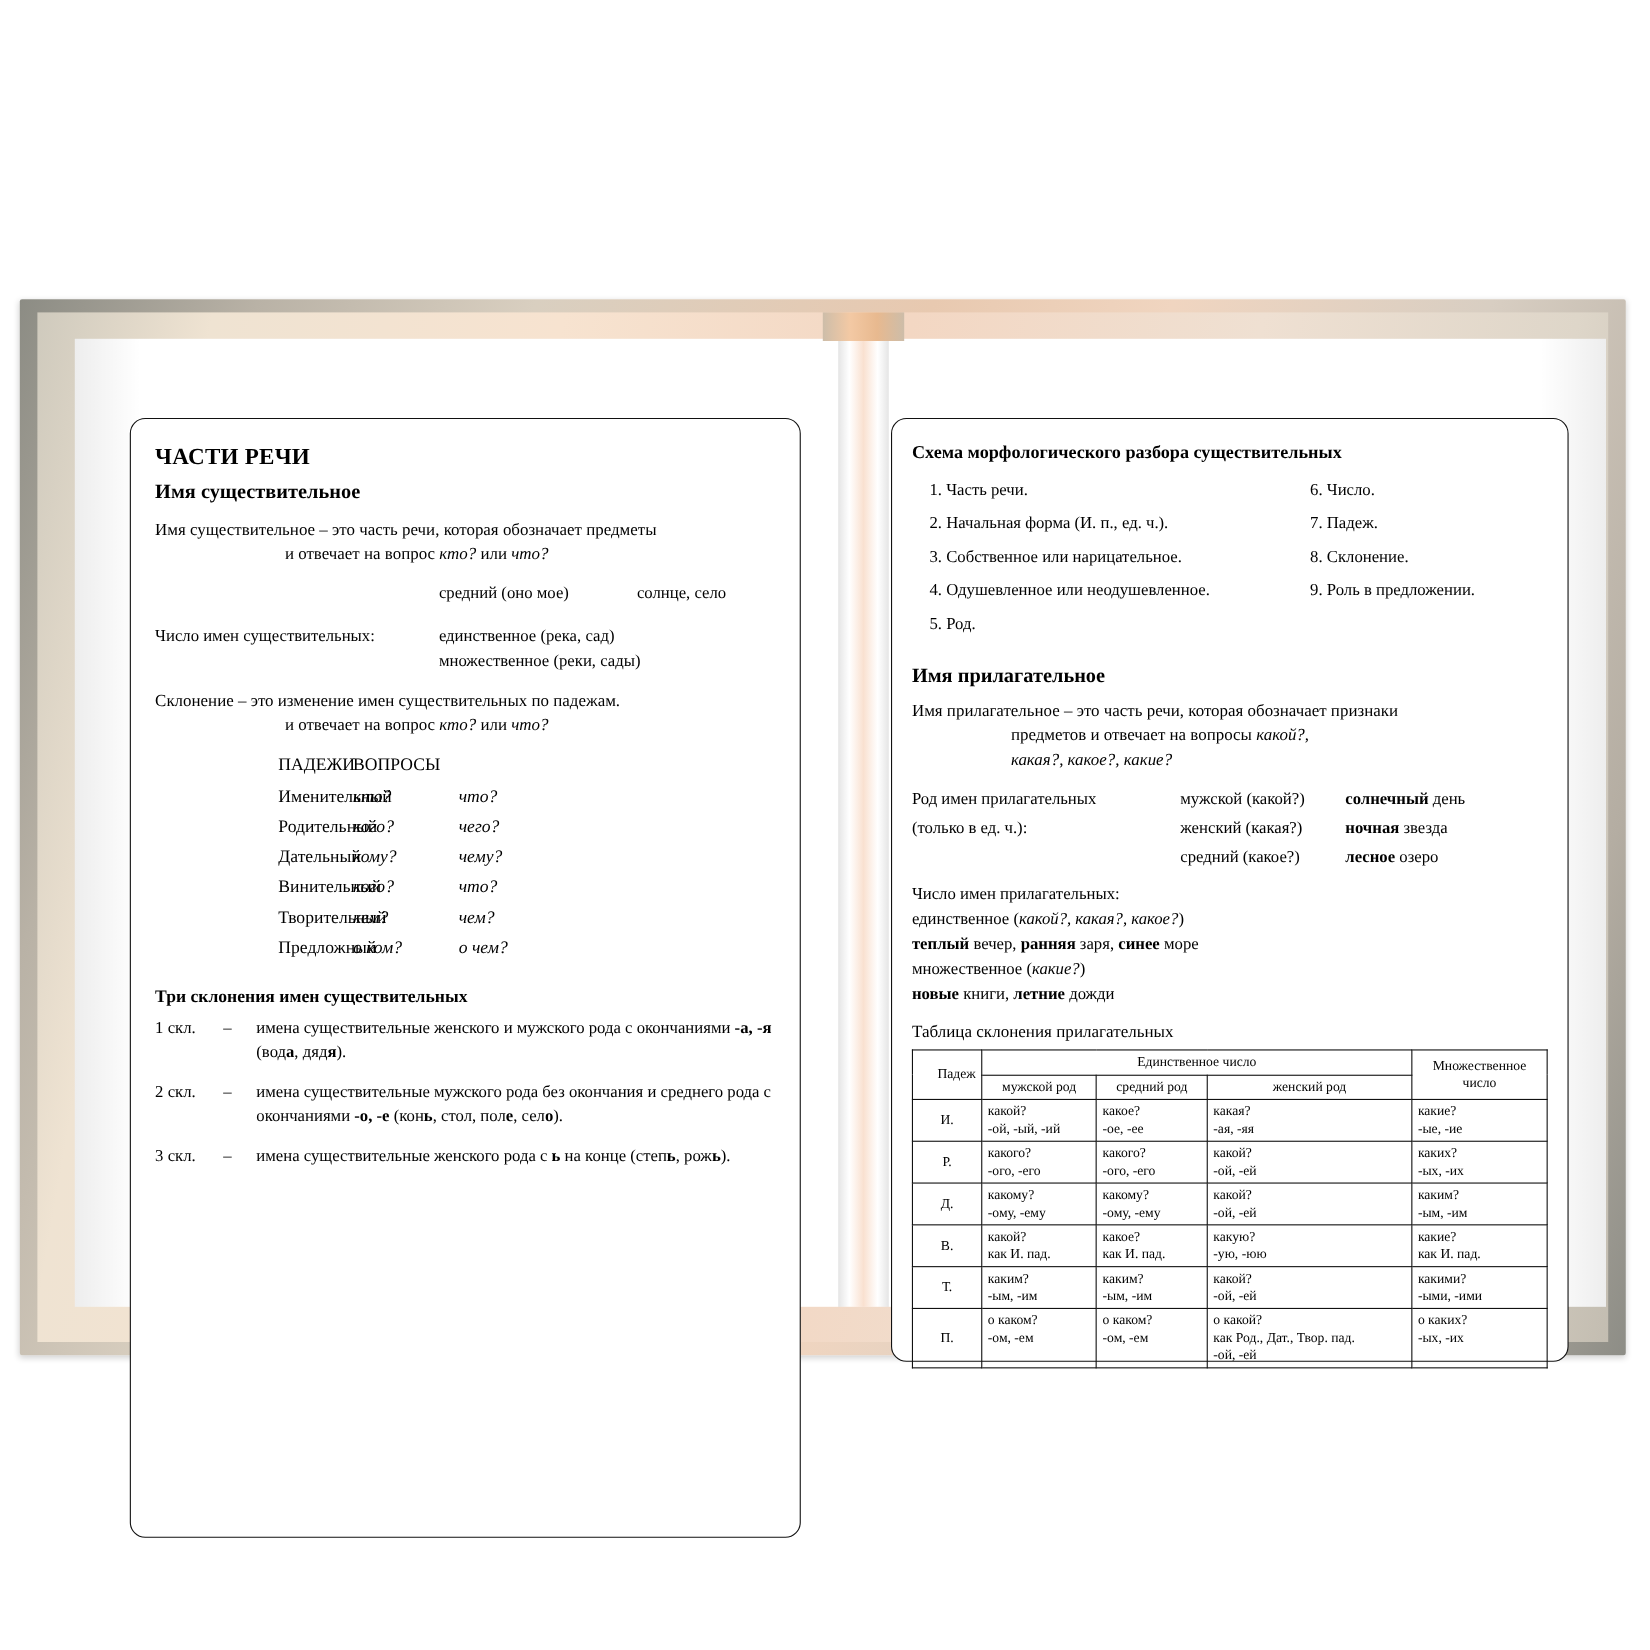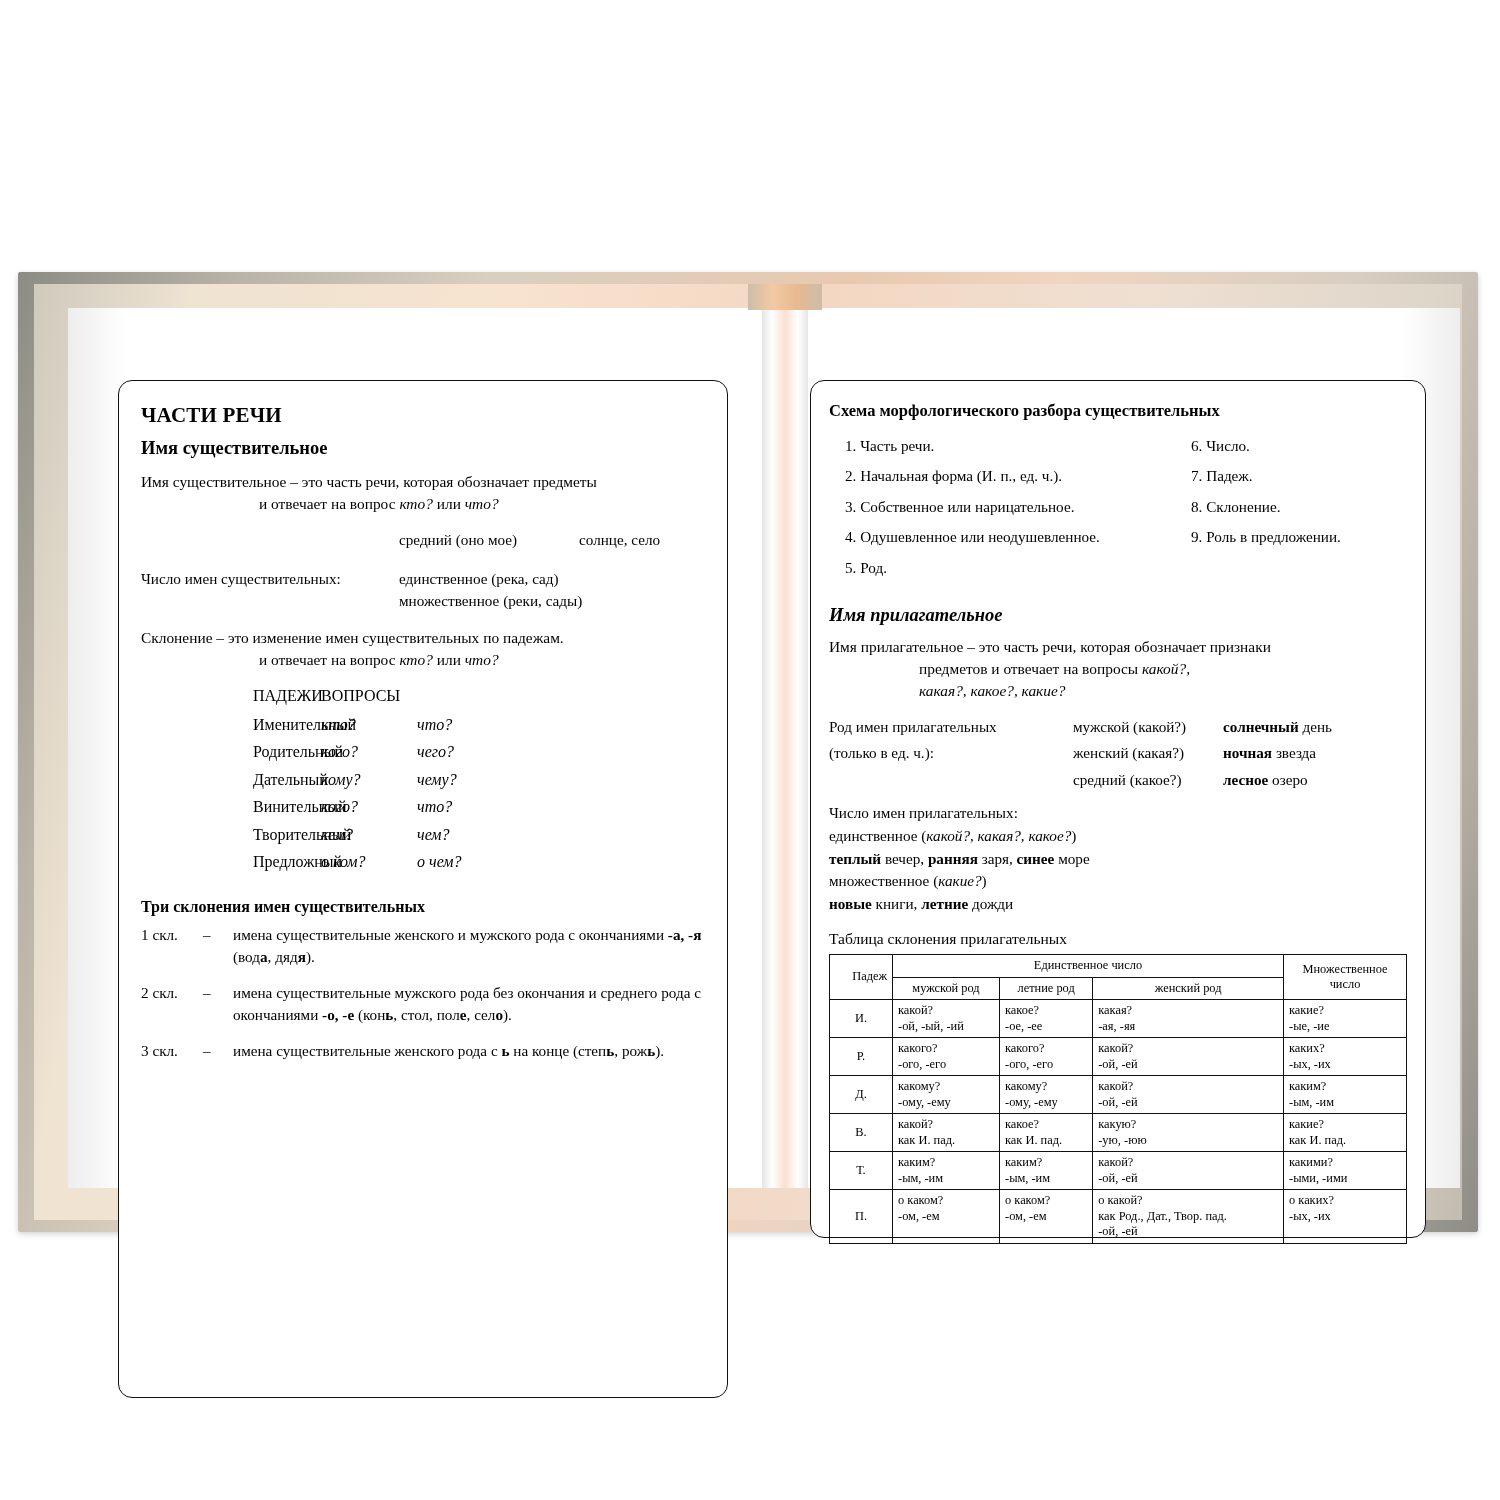--- a/index.html
+++ b/index.html
@@ -277,21 +277,21 @@
               <div>5. Род.</div>
             </div>
             <div class="sc2">
               <div>6. Число.</div>
               <div>7. Падеж.</div>
               <div>8. Склонение.</div>
               <div>9. Роль в предложении.</div>
             </div>
           </div>
 
-          <h2 class="sub" style="margin-top:22px;margin-bottom:10px;font-style:italic;">Имя прилагательное</h2>
+          <h2 class="sub" style="margin-top:22px;margin-bottom:10px;">Имя прилагательное</h2>
 
           <p class="def">
             <span>Имя прилагательное – это часть речи, которая обозначает признаки</span>
             <span class="indent">предметов и отвечает на вопросы <i>какой?,</i></span>
             <span class="indent"><i>какая?, какое?, какие?</i></span>
           </p>
 
           <div class="adjrow">
             <div class="a1">Род имен прилагательных</div>
             <div class="a2">
@@ -325,21 +325,21 @@
 
           <table class="decltable">
             <thead>
               <tr>
                 <th rowspan="2" style="vertical-align:middle;text-align:right;width:52px;">Падеж</th>
                 <th colspan="3">Единственное число</th>
                 <th rowspan="2" style="vertical-align:middle;width:112px;">Множественное<br>число</th>
               </tr>
               <tr>
                 <th>мужской род</th>
-                <th>летние род</th>
+                <th>средний род</th>
                 <th>женский род</th>
               </tr>
             </thead>
             <tbody>
               <tr>
                 <td class="case">И.</td>
                 <td>
                     <span class="q">какой?</span>
                     <span class="endings">-ой, -ый, -ий</span>
                   </td>

